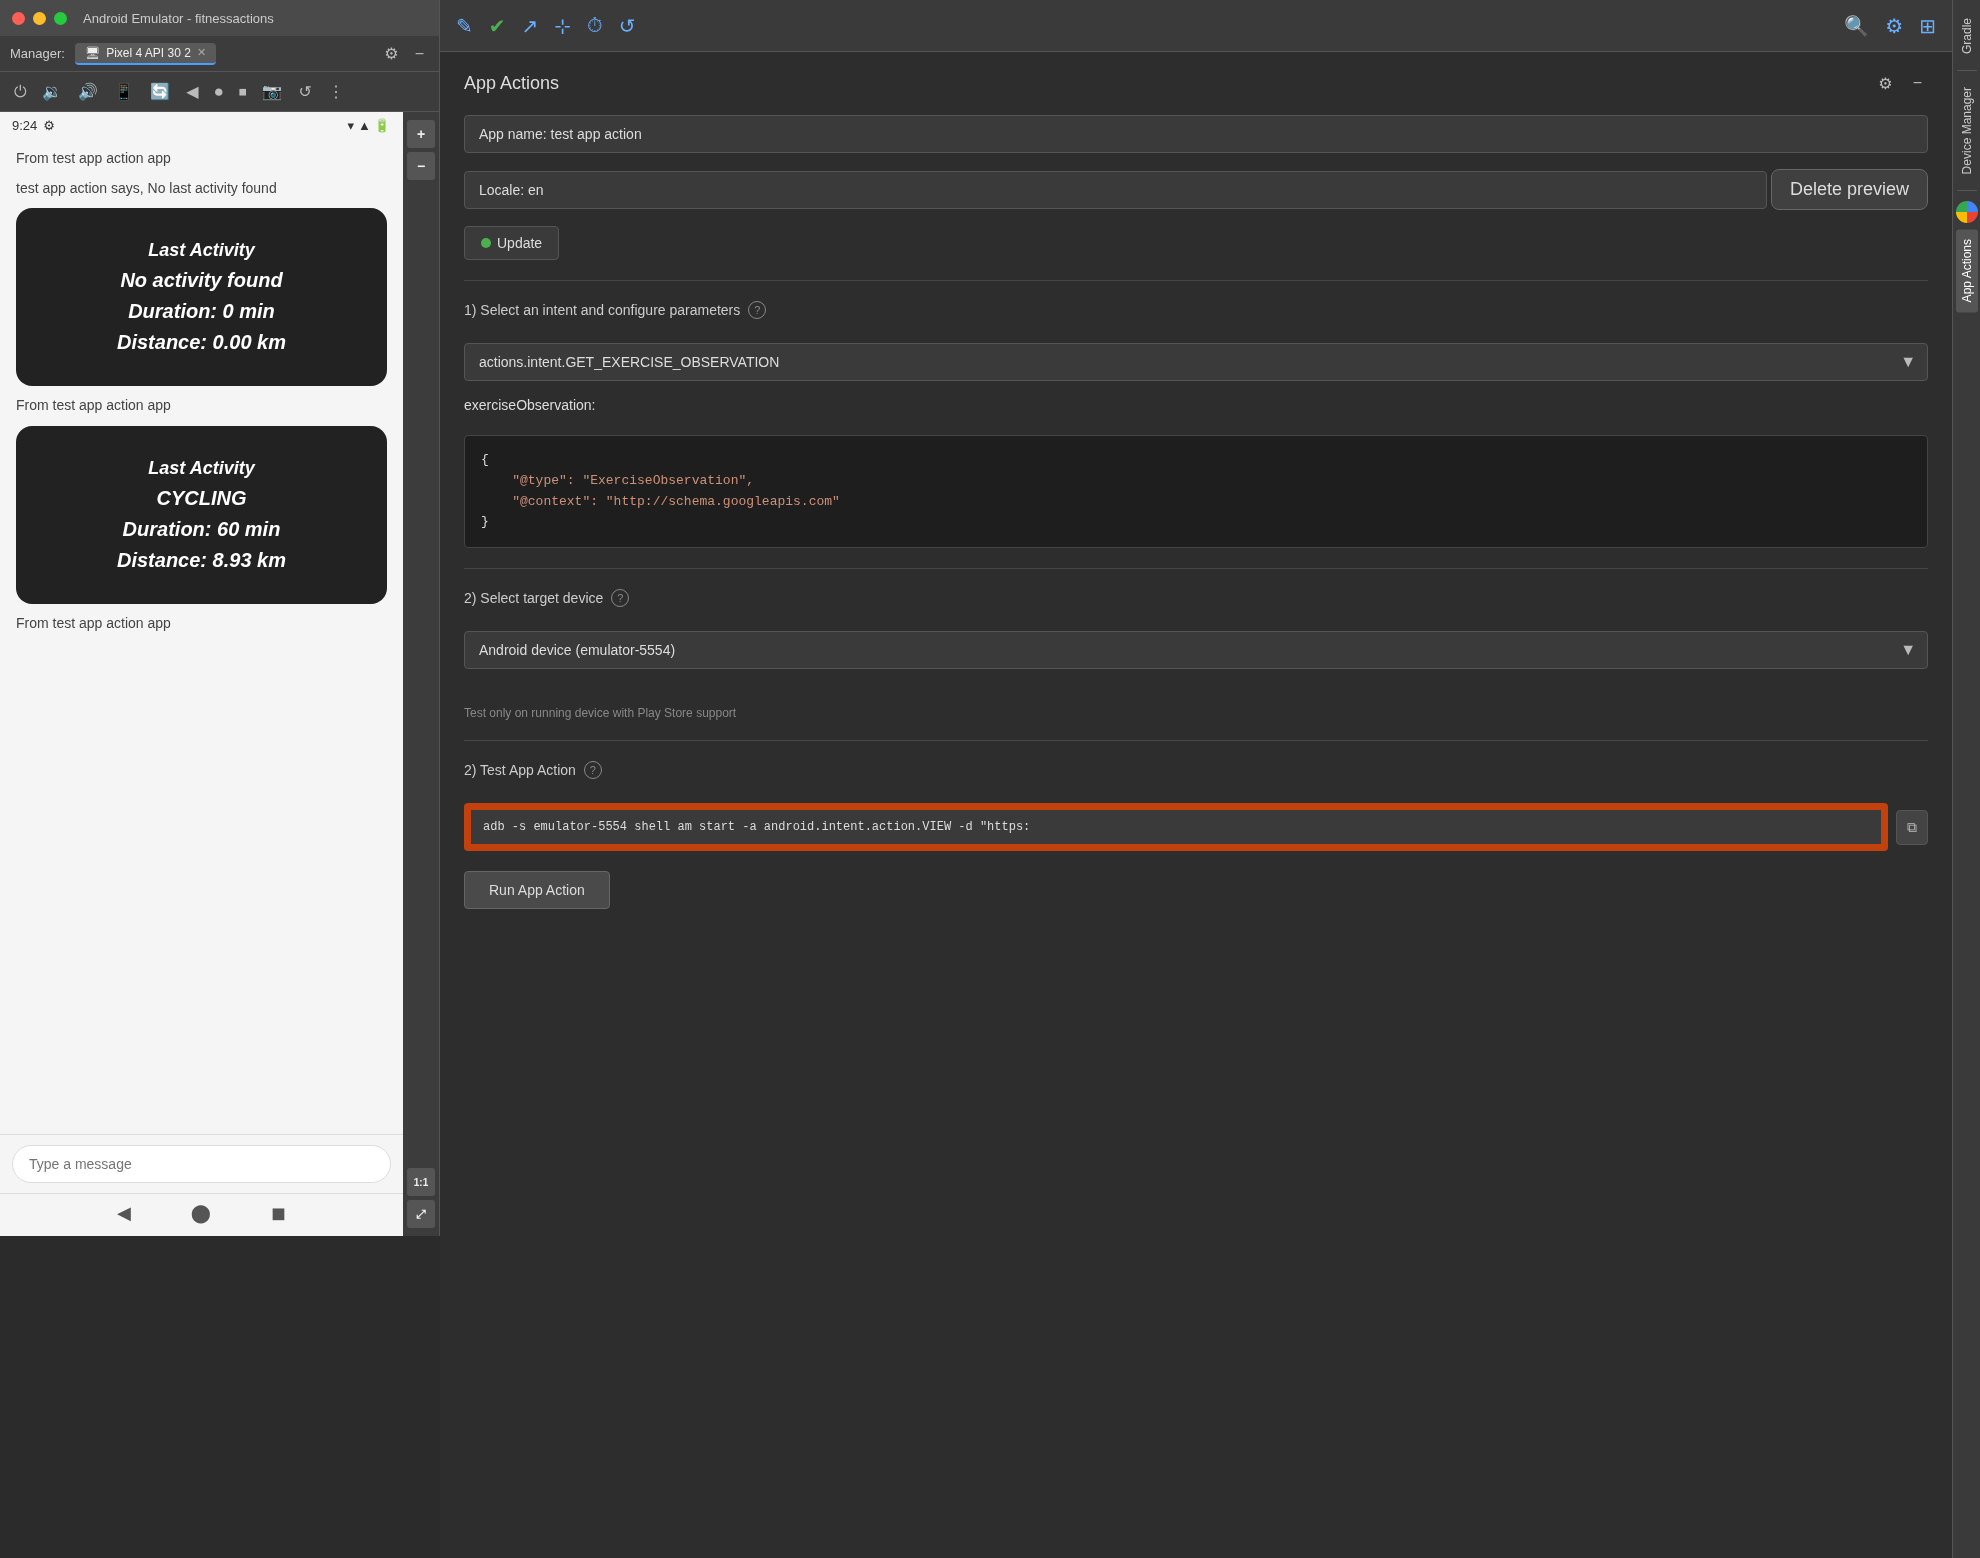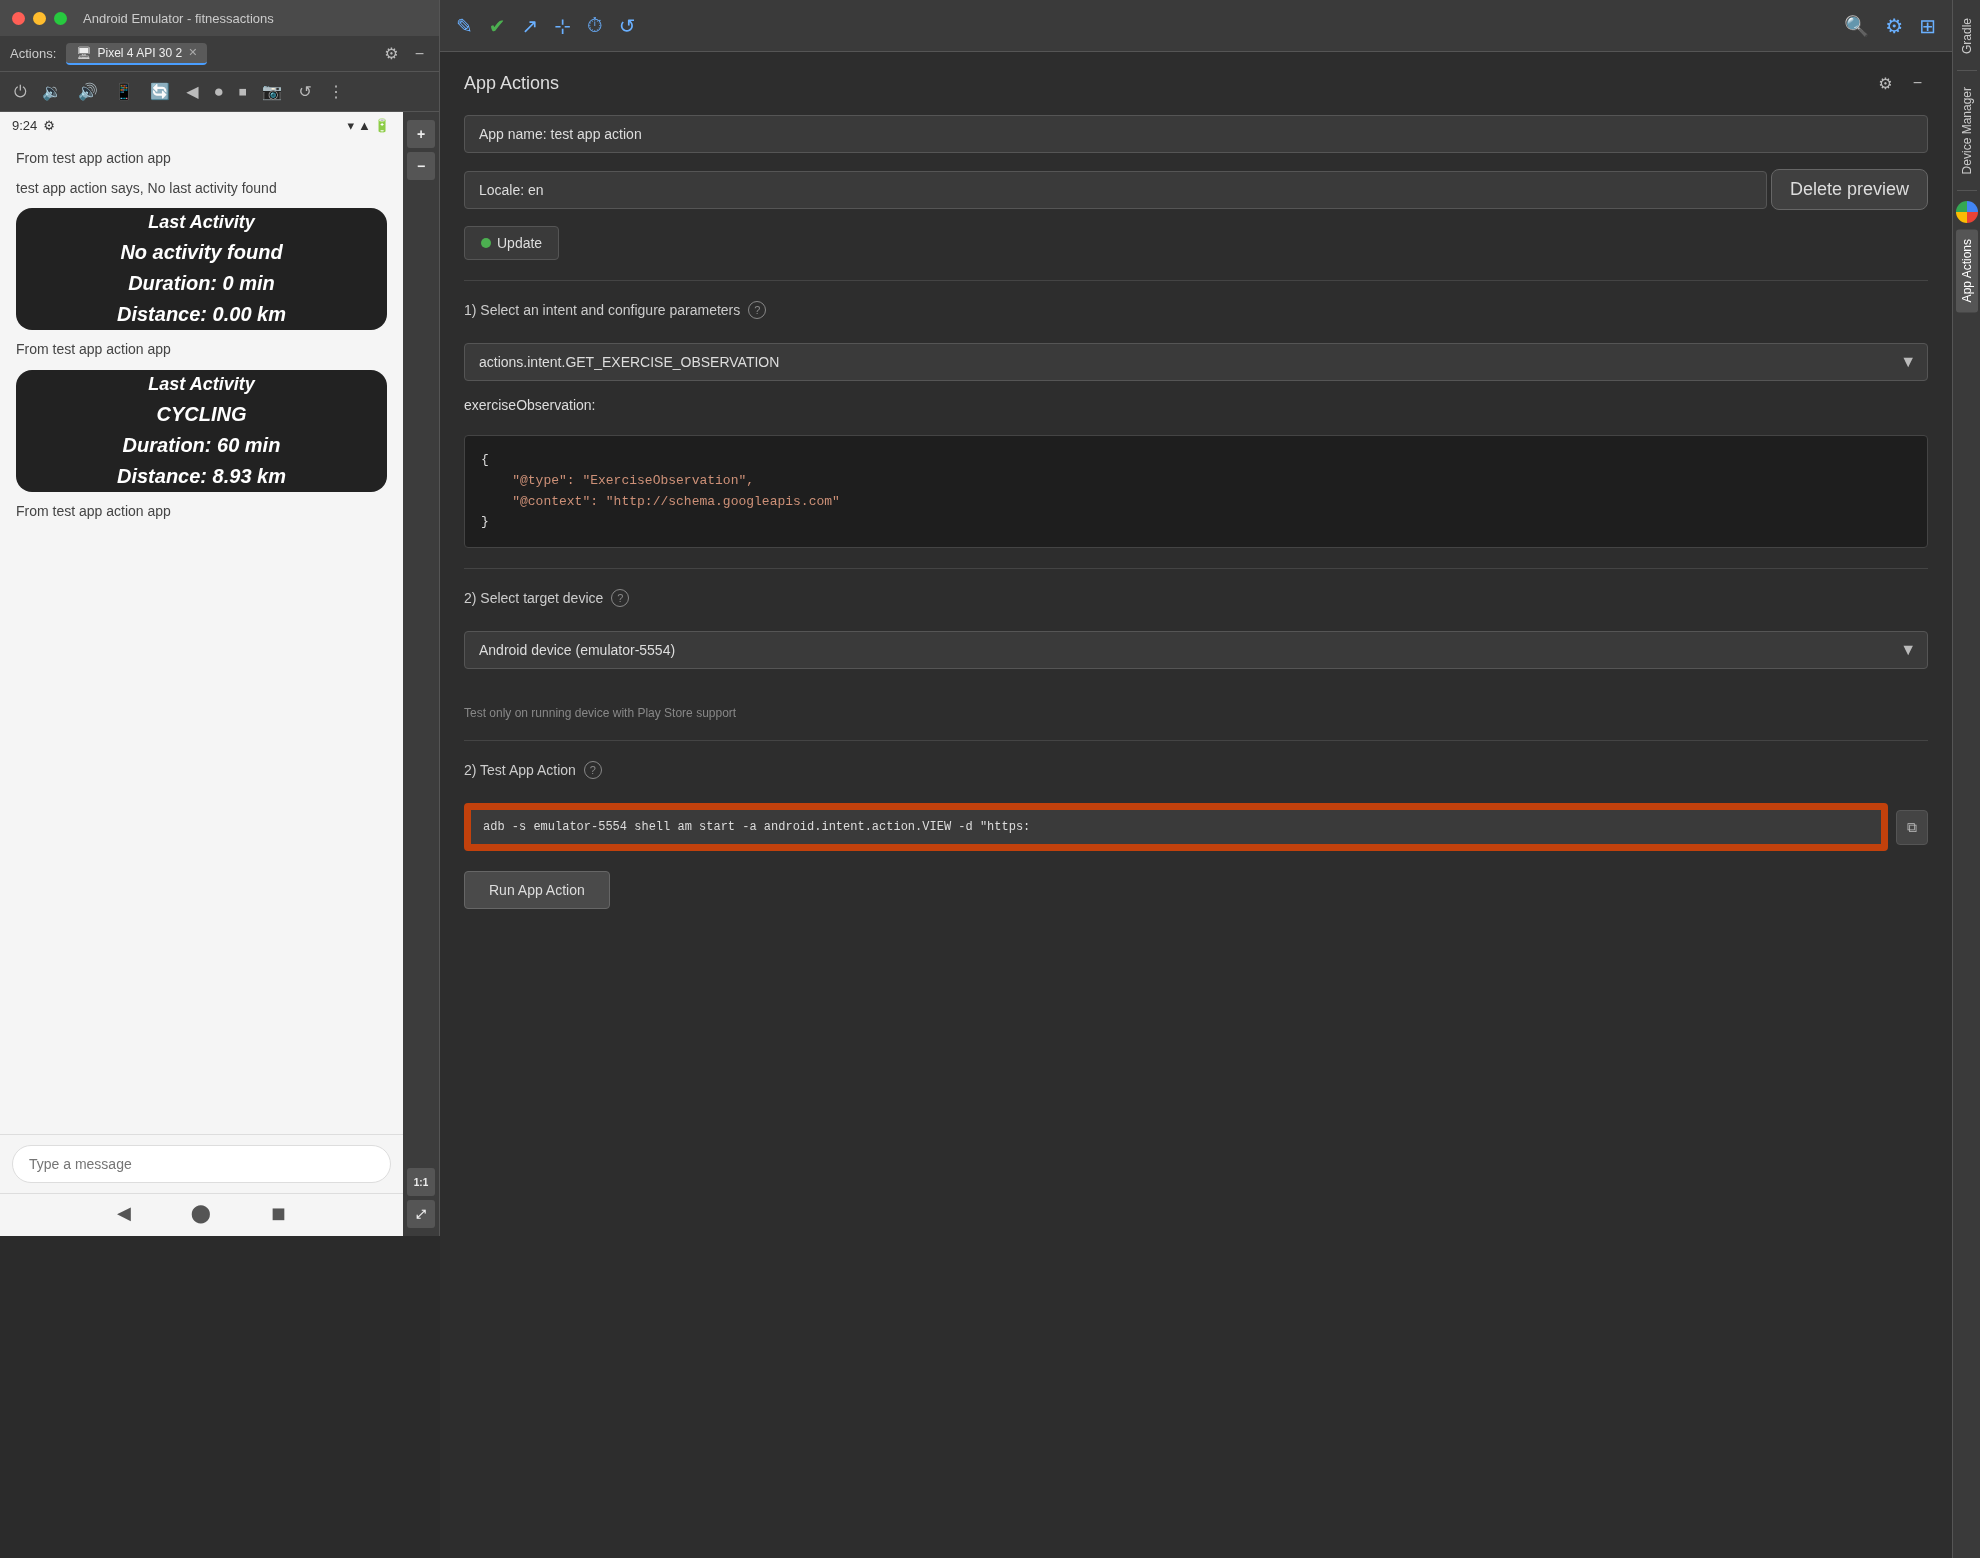--- a/index.html
+++ b/index.html
@@ -127,21 +127,21 @@
       gap: 10px;
     }
     .chat-text {
       font-size: 14px;
       color: #444;
       line-height: 1.4;
     }
     .activity-card {
       background: #222;
       border-radius: 16px;
-      padding: 4px;
+      padding: 32px;
       display: flex;
       flex-direction: column;
       align-items: center;
       gap: 8px;
     }
     .activity-card-title {
       color: #fff;
       font-weight: bold;
       font-style: italic;
       font-size: 18px;
@@ -470,21 +470,21 @@
 <div class="emulator-panel">
 
   <div class="emulator-titlebar">
     <span class="traffic-light tl-red"></span>
     <span class="traffic-light tl-yellow"></span>
     <span class="traffic-light tl-green"></span>
     <span class="titlebar-text">Android Emulator - fitnessactions</span>
   </div>
 
   <div class="emulator-toolbar">
-    <span class="emulator-toolbar-label">Actions:</span>
+    <span class="emulator-toolbar-label">Manager:</span>
     <div class="device-tab">
       <span>🖥</span>
       <span>Pixel 4 API 30 2</span>
       <span class="close-x">✕</span>
     </div>
     <div class="spacer"></div>
     <span class="toolbar-icon-btn">⚙</span>
     <span class="toolbar-icon-btn">−</span>
   </div>
 

